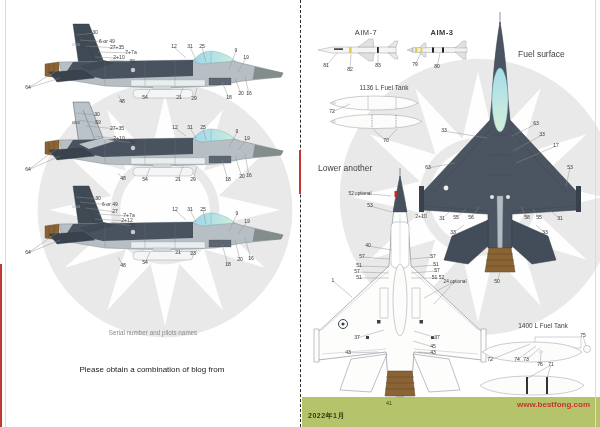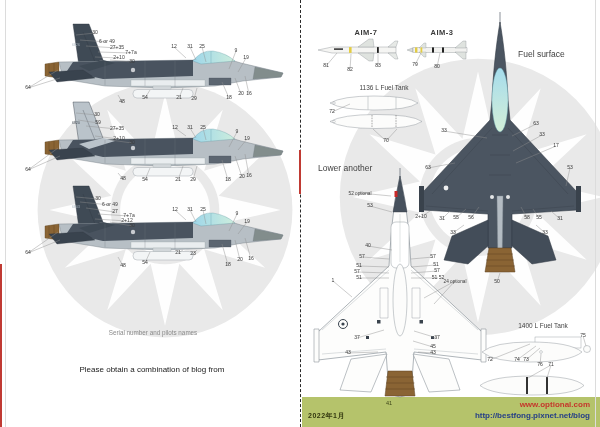--- a/index.html
+++ b/index.html
@@ -17,42 +17,41 @@
   .fold{position:absolute;left:300px;top:0;height:427px;width:0;border-left:1.5px dashed #2a2a2a;}
   .red-fold{position:absolute;left:299px;top:150px;width:2px;height:44px;background:#c03a33;}
   .red-edge{position:absolute;left:0;top:264px;width:2px;height:163px;background:#c03a33;}
   .edge-left{position:absolute;left:5px;top:0;width:1px;height:427px;background:#dcdcdc;}
   .edge-right{position:absolute;left:595px;top:0;width:1px;height:427px;background:#dcdcdc;}
   .green-strip{position:absolute;left:302px;top:397px;width:298px;height:30px;background:#b5c36b;}
   .green-strip .date{position:absolute;left:6px;top:14px;font-size:7px;font-weight:bold;color:#33380f;letter-spacing:.5px;}
   .green-strip .site{position:absolute;right:10px;top:3px;font-size:8px;font-weight:bold;color:#c5372c;}
   .green-strip .blog{position:absolute;right:10px;top:14px;font-size:8px;font-weight:bold;color:#274087;}
   .lbl{position:absolute;color:#3a3a3a;line-height:1.1;}
-  .lbl-aim7{left:336px;top:29px;width:60px;text-align:center;font-size:7.5px;font-weight:bold;letter-spacing:.5px;}
+  .lbl-aim7{left:336px;top:29px;width:60px;text-align:center;font-size:7.5px;font-weight:normal;letter-spacing:.5px;}
   .lbl-aim9{left:412px;top:29px;width:60px;text-align:center;font-size:7.5px;font-weight:bold;letter-spacing:.5px;}
   .lbl-t1136{left:334px;top:84px;width:100px;text-align:center;font-size:6.5px;color:#444;}
   .lbl-t1400{left:493px;top:322px;width:100px;text-align:center;font-size:6.5px;color:#444;}
   .lbl-upper{left:518px;top:50px;font-size:8.5px;color:#3f3f3f;}
   .lbl-lower{left:318px;top:164px;font-size:8.5px;color:#3f3f3f;}
   .lbl-pagenum{left:386px;top:400px;font-size:5.5px;color:#3c4418;}
   .lbl-serialnote{left:68px;top:330px;width:170px;text-align:center;font-size:6.3px;color:#8a8a8a;}
   .lbl-serials{left:38px;top:348px;width:228px;text-align:center;font-size:8px;font-weight:bold;color:#101010;white-space:pre;}
   .lbl-note1{left:38px;top:366px;width:228px;text-align:center;font-size:8px;color:#1a1a1a;}
   .lbl-note2{left:38px;top:376px;width:228px;text-align:center;font-size:8px;color:#1a1a1a;}
   .jet2{--fin:#bac3ca;}
 </style>
 </head>
 <body>
 
 <div class="sheet">
 
   <div class="green-strip">
     <span class="date">2022年1月</span>
-    <span class="site">www.optional.com</span>
-    <span class="blog">http://bestfong.pixnet.net/blog</span>
+    <span class="site">www.bestfong.com</span>
   </div>
 
   <svg class="art" viewBox="0 0 600 427">
     <defs>
       <linearGradient id="cg" x1="0" y1="0" x2="1" y2="0">
         <stop offset="0" stop-color="#9ed6e9"></stop>
           <stop offset="1" stop-color="#cdeedd"></stop>
       </linearGradient>
       <linearGradient id="cg2" x1="0" y1="0" x2="0" y2="1">
         <stop offset="0" stop-color="#a6dcec"></stop>

